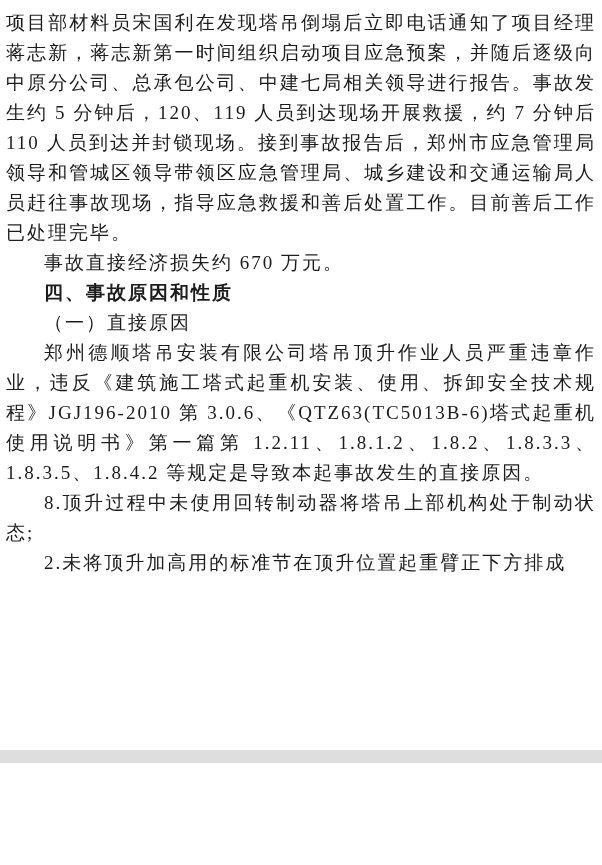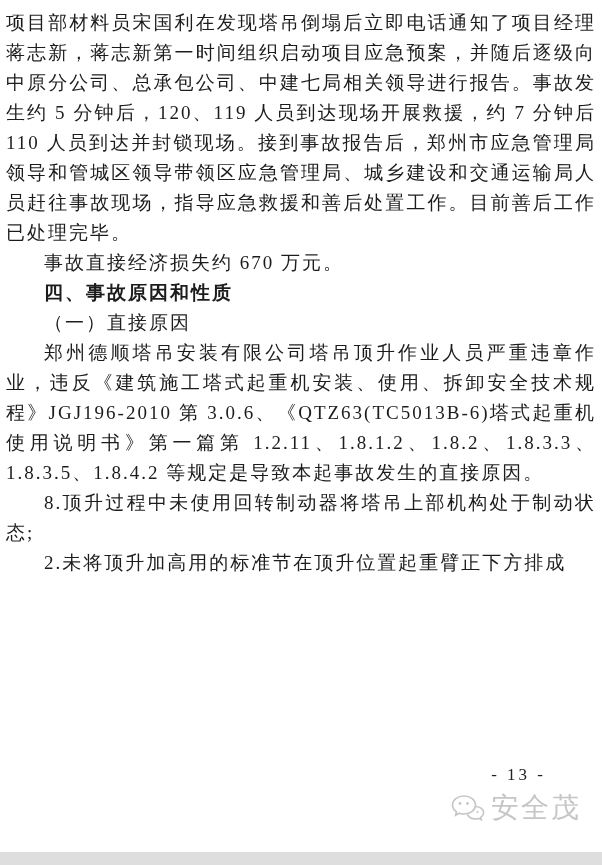--- a/index.html
+++ b/index.html
@@ -1,19 +1,19 @@
 <!DOCTYPE html>
 <html><head>
 <meta charset="utf-8">
 <style>
   html, body { margin: 0; padding: 0; background: #ffffff; }
   .page {
     position: relative;
     width: 602px;
-    height: 865px;
+    height: 763px;
     background: #ffffff;
     overflow: hidden;
     font-family: "Liberation Serif", "DejaVu Serif", serif;
     color: #1c1c1c;
   }
   .text-block {
     position: absolute;
     top: 8px;
     left: 6px;
     right: 6px;

